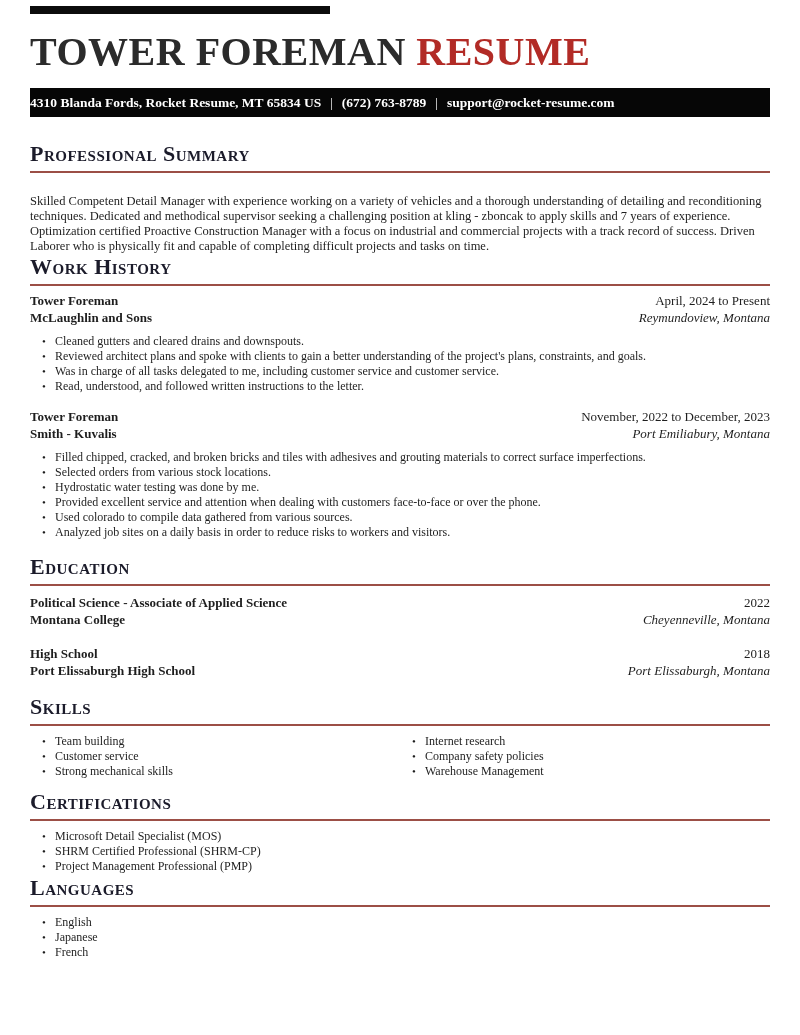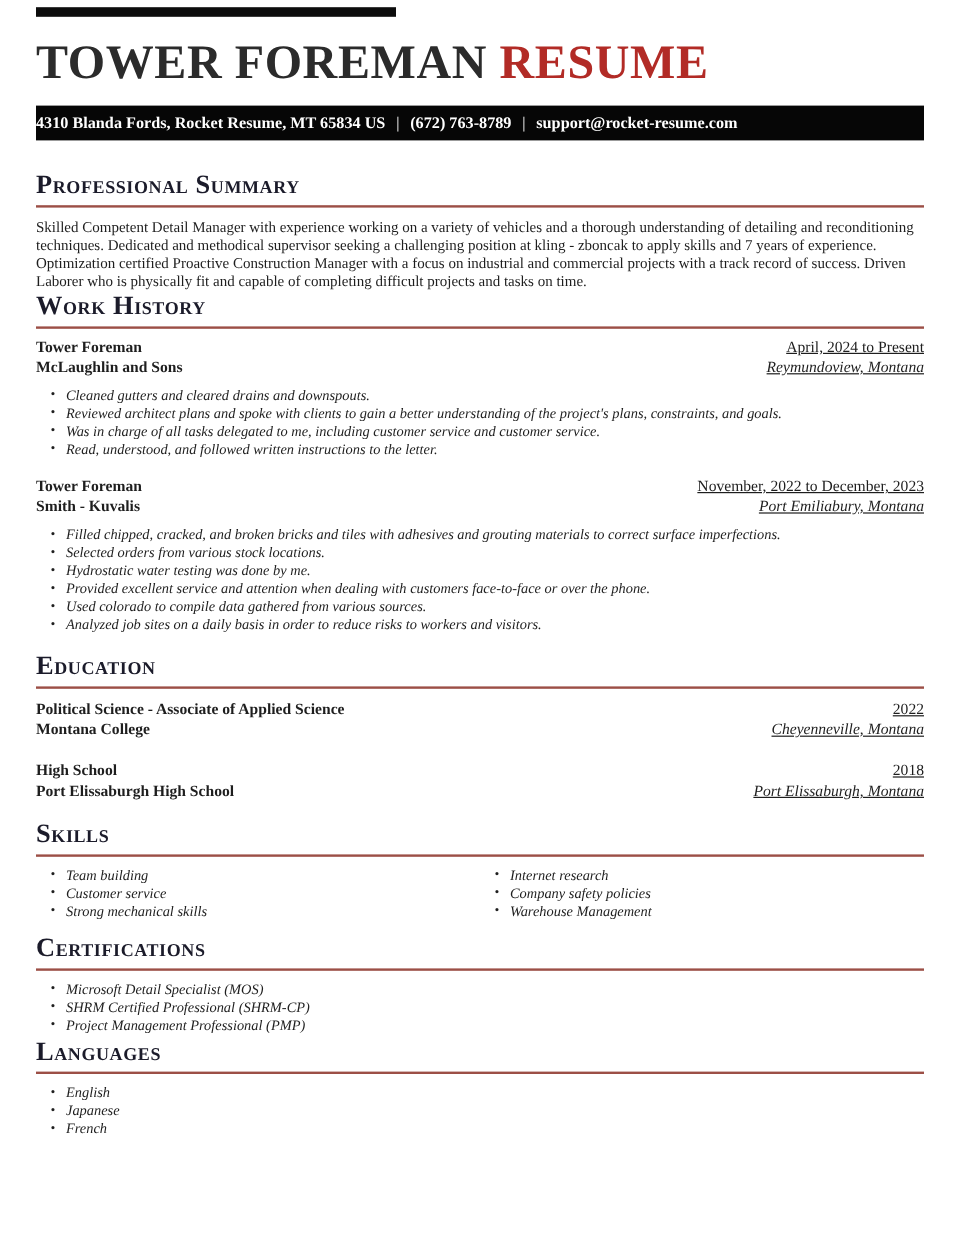--- a/index.html
+++ b/index.html
@@ -45,33 +45,33 @@
   .contact-bar .sep{margin:0 9px;font-weight:normal;}
   .section h2{
     font-size:22px;line-height:26px;
     font-weight:bold;
     font-variant:small-caps;
     letter-spacing:.5px;
     color:var(--heading-ink);
   }
   .section .rule{height:2px;background:var(--rule-color);margin-top:4px;}
   .section--summary{margin-top:24px;}
-  .summary-text{margin-top:9px;font-size:12.5px;line-height:15px;color:var(--body-ink);}
+  .summary-text{margin-top:21px;font-size:12.5px;line-height:15px;color:var(--body-ink);}
   .section--work{margin-top:0;}
   .entry{margin-top:6px;}
   .entry + .entry{margin-top:14px;}
   .entry-row{display:flex;justify-content:space-between;font-size:13px;line-height:17px;}
   .entry-row .left{font-weight:bold;}
-  .entry-row .right{text-align:right;text-decoration:underline;}
+  .entry-row .right{text-align:right;}
   .entry-row .right.italic{font-style:italic;}
   ul.bullets{margin-top:8px;list-style:none;}
   ul.bullets li{
     position:relative;
     padding-left:25px;
-    font-size:12px;line-height:15px;font-style:italic;
+    font-size:12px;line-height:15px;
   }
   ul.bullets li::before{
     content:"\2022";
     position:absolute;left:12px;top:0;
     font-size:11px;
   }
   .section--edu{margin-top:14px;}
   .edu-entry{margin-top:8px;}
   .edu-entry + .edu-entry{margin-top:17px;}
   .section--skills{margin-top:15px;}

